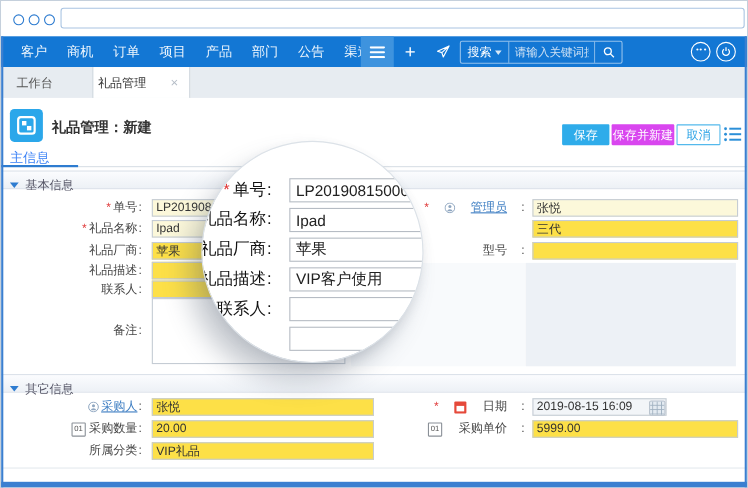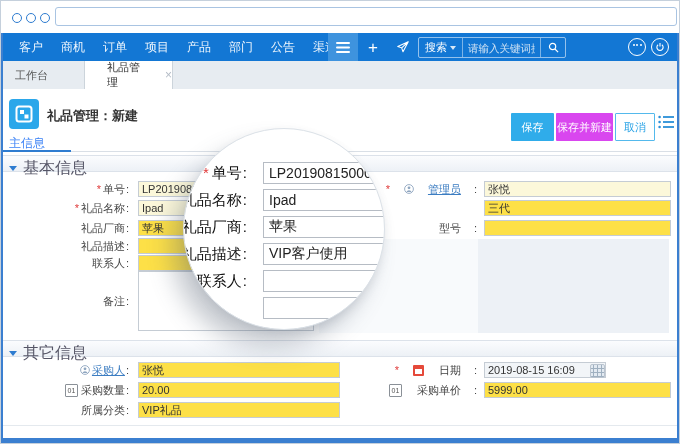--- a/index.html
+++ b/index.html
@@ -27,33 +27,33 @@
   .dots3{display:flex;gap:1.5px;margin-top:-4px;}
   .dots3 i{width:2px;height:2px;background:#fff;border-radius:50%;}
   
   .tabbar{position:absolute;left:0;top:60px;width:680px;height:28px;background:#e7ecf1;}
   .tab{position:absolute;top:0;height:28px;display:flex;align-items:center;font-size:11px;color:#555;border-right:1px solid #ccd4db;cursor:pointer;box-sizing:border-box;}
   .tab.active{background:#fff;color:#333;}
   .tab-close{margin-left:22px;color:#b4bcc6;font-size:12px;cursor:pointer;}
   
   .pageicon{position:absolute;left:8px;top:98px;width:30px;height:30px;background:#2ba7ea;border-radius:4px;display:flex;align-items:center;justify-content:center;}
   .ptitle{position:absolute;left:46px;top:106px;font-size:13px;font-weight:bold;color:#333;}
-  .btn{position:absolute;top:112px;height:28px;font-size:11px;color:#fff;display:flex;align-items:center;justify-content:center;cursor:pointer;box-sizing:border-box;border-radius:1px;}
+  .btn{position:absolute;top:112px;height:19px;font-size:11px;color:#fff;display:flex;align-items:center;justify-content:center;cursor:pointer;box-sizing:border-box;border-radius:1px;}
   .btn.save{left:510px;width:43px;background:#2facea;}
   .btn.savenew{left:555px;width:57px;background:#d946ef;}
   .btn.cancel{left:614px;width:40px;background:#fff;border:1px solid #54b9ec;color:#2aa3e6;}
   .listico{position:absolute;left:657px;top:114px;cursor:pointer;}
   .sidetab{position:absolute;left:8px;top:134px;font-size:12px;color:#3b82f6;cursor:pointer;}
   .hdr-div{position:absolute;left:0;top:150px;width:680px;height:1px;background:#d9dfe6;}
   .sidetab-ul{position:absolute;left:0;top:149px;width:70px;height:2px;background:#2e7cd0;}
   
   .band{position:absolute;left:0;width:680px;height:17px;background:linear-gradient(#fbfcfe,#edf1f6);
     border-top:1px solid #dce2ea;border-bottom:1px solid #dce2ea;display:flex;align-items:center;box-sizing:border-box;}
   .tri{width:0;height:0;border-left:4px solid transparent;border-right:4px solid transparent;border-top:5px solid #2e7cd0;margin:0 6px 0 8px;}
-  .band span{font-size:16px;color:#556;margin-top:9px;}
+  .band span{font-size:11px;color:#556;margin-top:9px;}
   
   .lblL,.lblR{position:absolute;text-align:right;font-size:11px;color:#454545;line-height:16px;white-space:nowrap;display:flex;justify-content:flex-end;align-items:center;}
   .lblL{left:0;width:128px;}
   .lblR{left:340px;width:136px;gap:12px;}
   .lblL::after,.lblR::after{content:":";margin-left:1px;}
   .star::before{content:"*";color:#e03a3a;margin-right:2px;}
   .lnk{color:#3c7dc2;text-decoration:underline;cursor:pointer;}
   .inp{position:absolute;height:14px;border:1px solid #c5ccd4;font-size:11px;padding:0 3px;color:#333;background:#fde047;outline:none;font-family:inherit;box-sizing:content-box;}
   .hl{background:#fcf8da;}
   .ta{position:absolute;border:1px solid #c5ccd4;font-size:11px;color:#333;resize:none;outline:none;font-family:inherit;}
@@ -145,21 +145,21 @@
         <path d="M5 4.4 a5 5 0 1 0 6 0" fill="none" stroke="#fff" stroke-width="1.8"></path>
           <line x1="8" y1="1.5" x2="8" y2="7" stroke="#fff" stroke-width="1.8"></line>
       </svg>
     </div>
   </div>
 
   <div class="tabbar">
     <div class="tab" style="left:0;width:84px;padding-left:14px">
       <span>工作台</span>
     </div>
-    <div class="tab active" style="left:84px;width:88px;padding-left:22px">
+    <div class="tab active" style="left:84px;width:88px;padding-left:4px">
       <span>礼品管理</span>
       <span class="tab-close">×</span>
     </div>
   </div>
 
   <div class="pageicon">
     <svg width="18" height="18" viewBox="0 0 18 18">
       <rect x="1.5" y="1.5" width="15" height="15" rx="2.5" fill="none" stroke="#fff" stroke-width="2"></rect>
       <rect x="5" y="5" width="4" height="4" fill="#fff"></rect>
         <rect x="9.5" y="9.5" width="4" height="4" fill="#fff"></rect>

